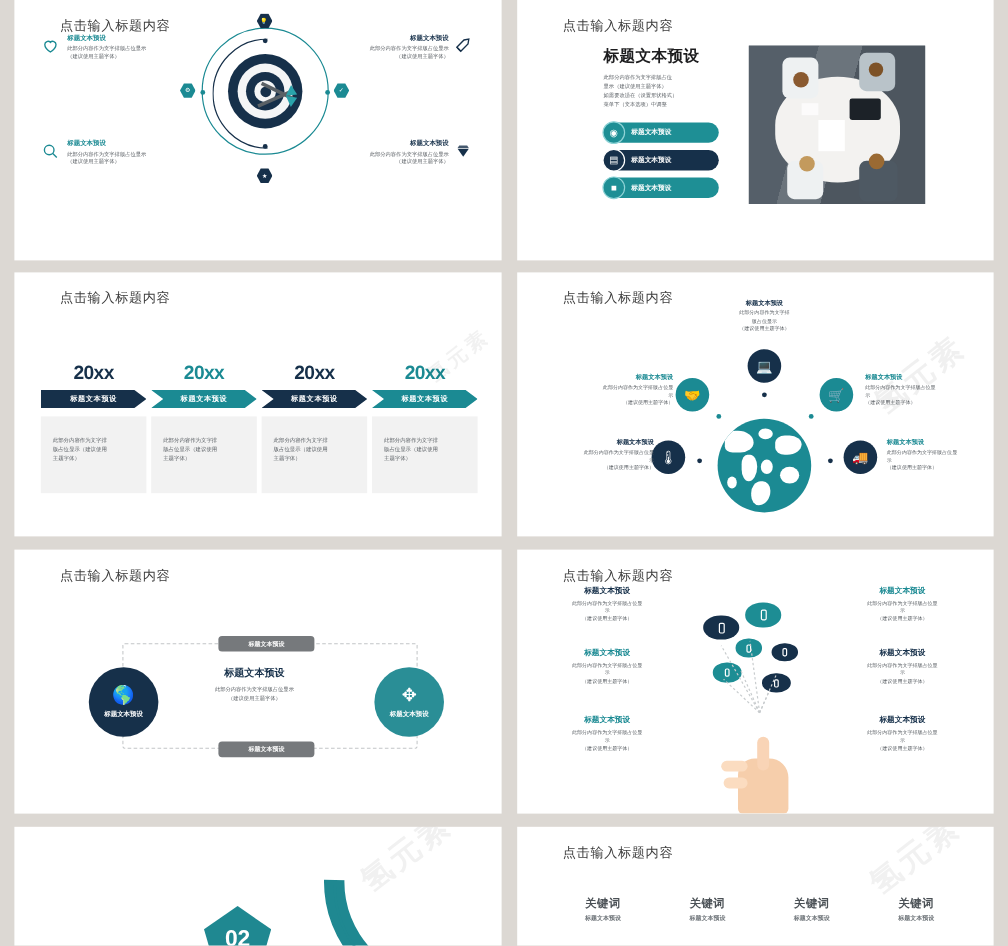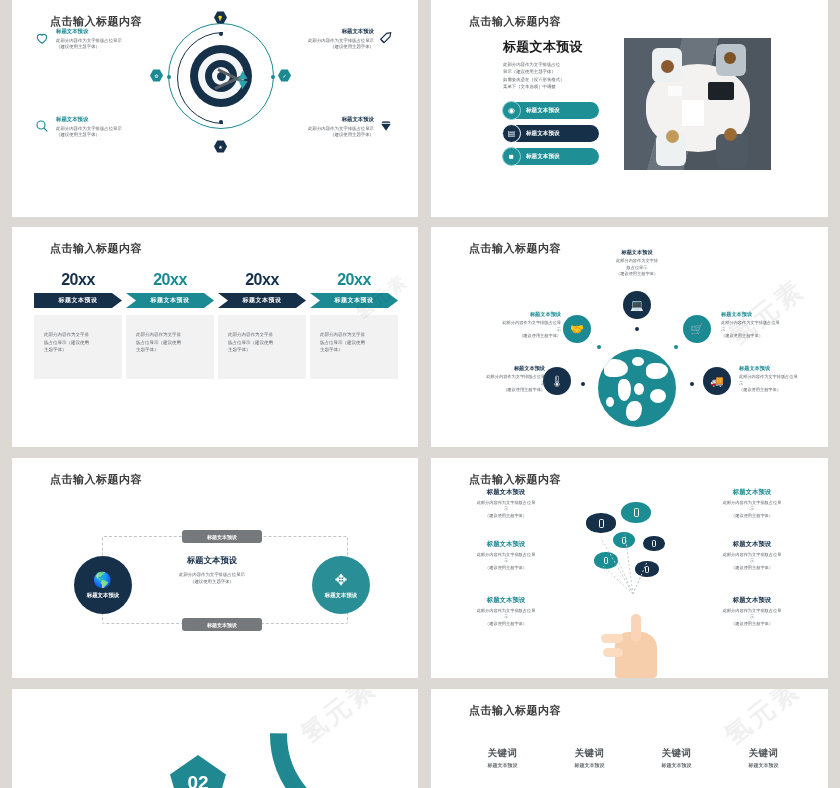--- a/index.html
+++ b/index.html
@@ -24,21 +24,21 @@
   .c1 { left: 431px; width: 397px; }
   .r0 { top: -10px;  height: 227px; }
   .r1 { top: 227px;  height: 220px; }
   .r2 { top: 458px;  height: 220px; }
   .r3 { top: 689px;  height: 110px; }
 
   .slide-title {
     position: absolute;
     left: 38px; top: 14px;
     font-size: 11px;
-    font-weight: 700;
+    font-weight: 400;
     color: #3c3c3c;
     letter-spacing: .5px;
   }
   .r0 .slide-title { top: 24px; }
 
   
   .h-teal { color: #1b8a93; font-weight: 700; }
   .h-navy { color: #16304a; font-weight: 700; }
   .body-sm {
     font-size: 4.4px; line-height: 1.55; color: #5c6166;
@@ -146,21 +146,21 @@
     background:
       linear-gradient(105deg,#555f69 0 32%, #6b747c 32% 52%, #4d565f 52% 100%);
   }
   .photo .lap {
     position: absolute; background: #1c2228; border-radius: 2px;
   }
   .photo .paper { position: absolute; background: #fff; }
 
   
   .tl { position: absolute; left: 22px; top: 44px; display: flex; }
-  .tl-col { width: 88px; margin-right: 4px; }
+  .tl-col { width: 88px; margin-right: 4px; margin-top: 32px; }
   .tl-year { text-align: center; font-size: 16px; font-weight: 700; letter-spacing: -.5px; }
   .tl-year.navy { color: #16304a; }
   .tl-year.teal { color: #1b8a93; }
   .tl-band {
     position: relative; height: 15px; margin-top: 4px;
     display: flex; align-items: center; justify-content: center;
     clip-path: polygon(0 0, calc(100% - 10px) 0, 100% 50%, calc(100% - 10px) 100%, 0 100%, 10px 50%);
   }
   .tl-col:first-child .tl-band {
     clip-path: polygon(0 0, calc(100% - 10px) 0, 100% 50%, calc(100% - 10px) 100%, 0 100%);

